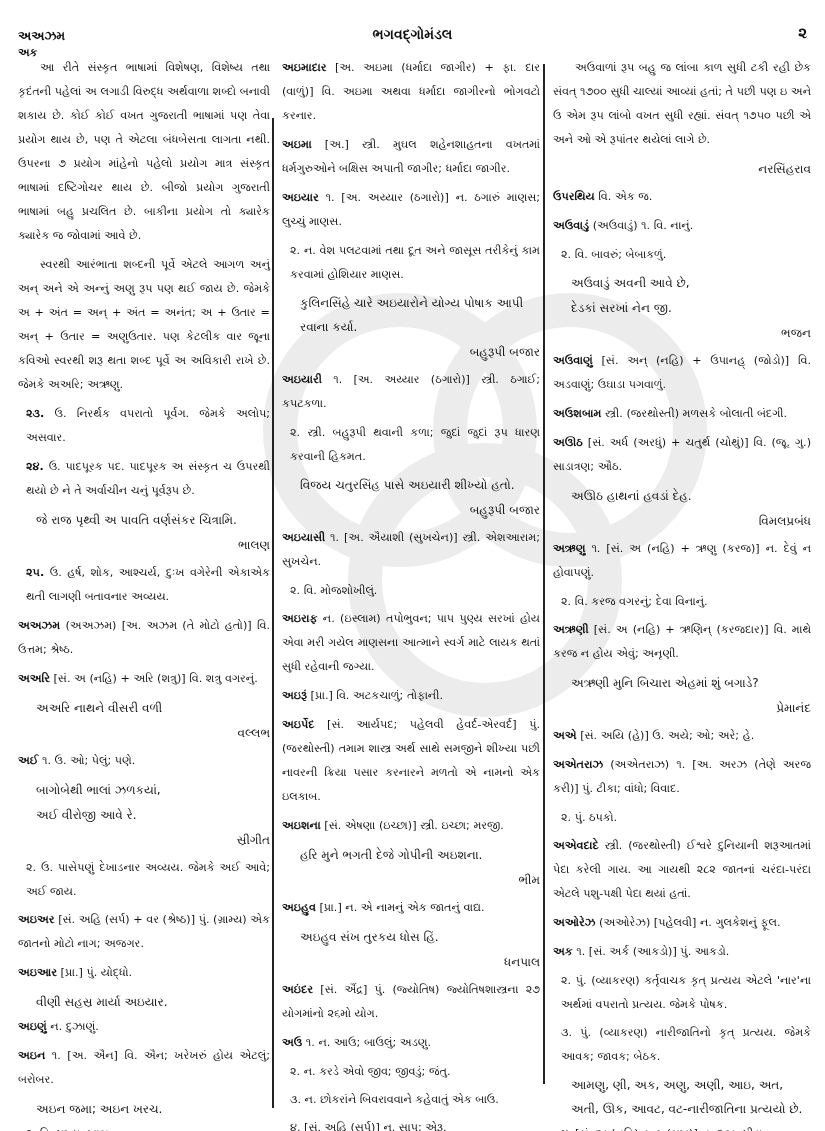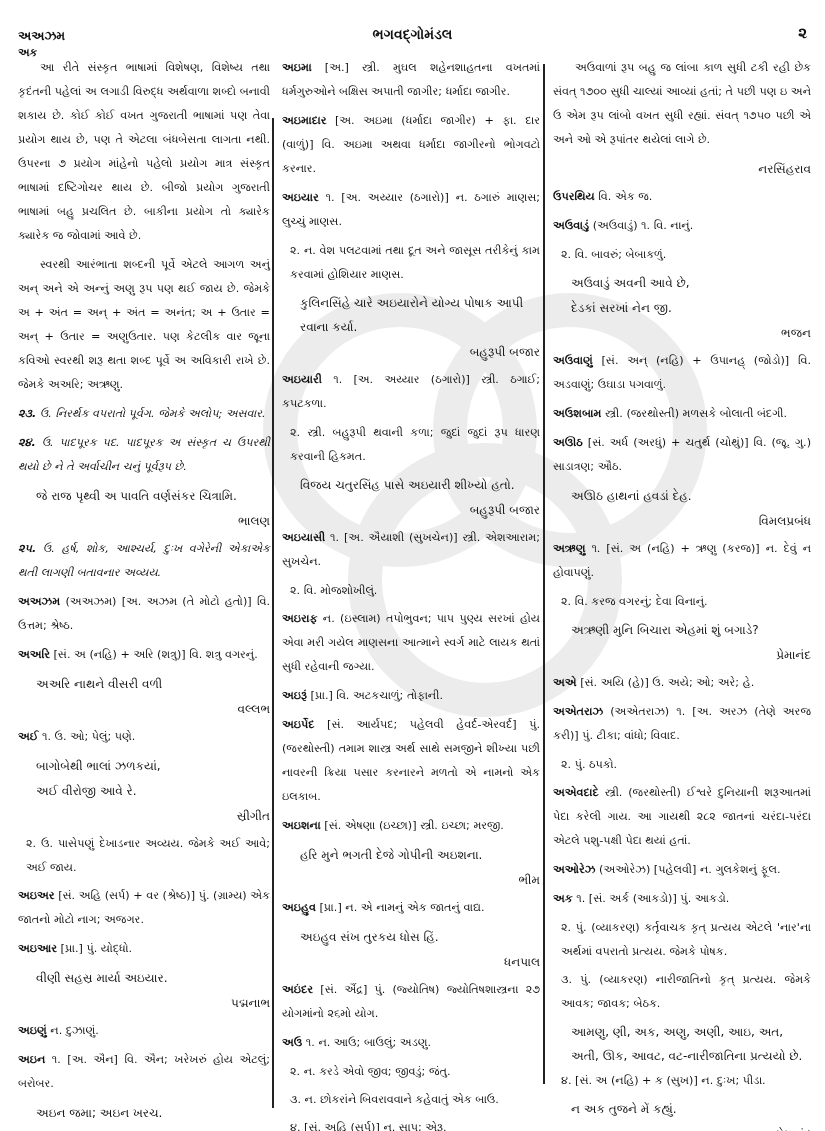--- a/index.html
+++ b/index.html
@@ -15,21 +15,21 @@
   .col1 { left:18px; width:252px; }
   .col2 { left:282px; width:258px; }
   .col3 { left:553px; width:258px; }
   .divider { position:absolute; width:2px; background:#222; }
   .entry { margin:0 0 5px 0; text-align:justify; }
   .hw { font-weight:bold; }
   .sense { margin:0 0 4px 8px; text-align:justify; }
   .para { text-indent:22px; text-align:justify; margin:0 0 5px 0; }
   .quote { margin:0 0 1px 18px; font-size:12px; }
   .src { text-align:right; font-size:12px; margin:0 0 4px 0; }
-  .numbered { margin:0 0 5px 0; text-align:justify;font-style:italic; }
+  .numbered { margin:0 0 5px 8px; text-align:justify; }
   .numbered .num { font-weight:bold; }
 </style>
 </head>
 <body>
 
 <svg class="watermark" viewBox="0 0 470 520">
   <g fill="none" stroke="#ececec" stroke-width="34">
     <circle cx="150" cy="200" r="120"></circle>
     <circle cx="320" cy="200" r="120"></circle>
     <circle cx="235" cy="350" r="120"></circle>
@@ -59,29 +59,28 @@
     <div class="quote">અઅરિ નાથને વીસરી વળી</div>
     <div class="src">વલ્લભ</div>
     <div class="entry"><span class="hw">અઈ</span><span> </span><span>૧. ઉ. ઓ; પેલું; પણે.</span></div>
     <div class="quote">બાગોબેથી ભાલાં ઝળકયાં,</div>
     <div class="quote">અઈ વીરોજી આવે રે.</div>
     <div class="src">સ્રીગીત</div>
     <div class="sense">૨. ઉ. પાસેપણું દેખાડનાર અવ્યય. જેમકે અઈ આવે; અઈ જાય.</div>
     <div class="entry"><span class="hw">અઇઅર</span><span> </span><span>[સં. અહિ (સર્પ) + વર (શ્રેષ્ઠ)] પું. (ગ્રામ્ય) એક જાતનો મોટો નાગ; અજગર.</span></div>
     <div class="entry"><span class="hw">અઇઆર</span><span> </span><span>[પ્રા.] પું. યોદ્ધો.</span></div>
     <div class="quote">વીણી સહસ્ર માર્યા અઇયાર.</div>
-    <div class="src">પદ્મનાભ</div>
     <div class="entry"><span class="hw">અઇણું</span><span> </span><span>ન. દુઝાણું.</span></div>
     <div class="entry"><span class="hw">અઇન</span><span> </span><span>૧. [અ. ઐન] વિ. ઐન; ખરેખરું હોય એટલું; બરોબર.</span></div>
     <div class="quote">અઇન જમા; અઇન ખરચ.</div>
     <div class="sense">૨. વિ. મુખ્ય; ખાસ.</div>
   </div>
 <div class="col col2" id="col1">
+    <div class="entry"><span class="hw">અઇમાદાર</span><span> </span><span>[અ. અઇમા (ધર્માદા જાગીર) + ફા. દાર (વાળું)] વિ. અઇમા અથવા ધર્માદા જાગીરનો ભોગવટો કરનાર.</span></div>
     <div class="entry"><span class="hw">અઇમા</span><span> </span><span>[અ.] સ્ત્રી. મુઘલ શહેનશાહતના વખતમાં ધર્મગુરુઓને બક્ષિસ અપાતી જાગીર; ધર્માદા જાગીર.</span></div>
-    <div class="entry"><span class="hw">અઇમાદાર</span><span> </span><span>[અ. અઇમા (ધર્માદા જાગીર) + ફા. દાર (વાળું)] વિ. અઇમા અથવા ધર્માદા જાગીરનો ભોગવટો કરનાર.</span></div>
     <div class="entry"><span class="hw">અઇયાર</span><span> </span><span>૧. [અ. અય્યાર (ઠગારો)] ન. ઠગારું માણસ; લુચ્ચું માણસ.</span></div>
     <div class="sense">૨. ન. વેશ પલટવામાં તથા દૂત અને જાસૂસ તરીકેનું કામ કરવામાં હોશિયાર માણસ.</div>
     <div class="quote">કુલિનસિંહે ચારે અઇયારોને યોગ્ય પોષાક આપી રવાના કર્યા.</div>
     <div class="src">બહુરૂપી બજાર</div>
     <div class="entry"><span class="hw">અઇયારી</span><span> </span><span>૧. [અ. અય્યાર (ઠગારો)] સ્ત્રી. ઠગાઈ; કપટકળા.</span></div>
     <div class="sense">૨. સ્ત્રી. બહુરૂપી થવાની કળા; જુદાં જુદાં રૂપ ધારણ કરવાની હિકમત.</div>
     <div class="quote">વિજય ચતુરસિંહ પાસે અઇયારી શીખ્યો હતો.</div>
     <div class="src">બહુરૂપી બજાર</div>
     <div class="entry"><span class="hw">અઇયાસી</span><span> </span><span>૧. [અ. ઐયાશી (સુખચેન)] સ્ત્રી. એશઆરામ; સુખચેન.</span></div>
     <div class="sense">૨. વિ. મોજશોખીલું.</div>
@@ -110,20 +109,21 @@
     <div class="quote">અઉવાડું અવની આવે છે,</div>
     <div class="quote">દેડકાં સરખાં નેન જી.</div>
     <div class="src">ભજન</div>
     <div class="entry"><span class="hw">અઉવાણું</span><span> </span><span>[સં. અન્ (નહિ) + ઉપાનહ્ (જોડો)] વિ. અડવાણું; ઉઘાડા પગવાળું.</span></div>
     <div class="entry"><span class="hw">અઉશબામ</span><span> </span><span>સ્ત્રી. (જરથોસ્તી) મળસકે બોલાતી બંદગી.</span></div>
     <div class="entry"><span class="hw">અઊઠ</span><span> </span><span>[સં. અર્ધ (અરધું) + ચતુર્થ (ચોથું)] વિ. (જૂ. ગુ.) સાડાત્રણ; ઔઠ.</span></div>
     <div class="quote">અઊઠ હાથનાં હવડાં દેહ.</div>
     <div class="src">વિમલપ્રબંધ</div>
     <div class="entry"><span class="hw">અઋણુ</span><span> </span><span>૧. [સં. અ (નહિ) + ઋણુ (કરજ)] ન. દેવું ન હોવાપણું.</span></div>
     <div class="sense">૨. વિ. કરજ વગરનું; દેવા વિનાનું.</div>
+    <div class="entry"><span class="hw">અઋણી</span><span> </span><span>[સં. અ (નહિ) + ઋણિન્ (કરજદાર)] વિ. માથે કરજ ન હોય એવું; અનૃણી.</span></div>
     <div class="quote">અઋણી મુનિ બિચારા એહમાં શું બગાડે?</div>
     <div class="src">પ્રેમાનંદ</div>
     <div class="entry"><span class="hw">અએ</span><span> </span><span>[સં. અયિ (હે)] ઉ. અયે; ઓ; અરે; હે.</span></div>
     <div class="entry"><span class="hw">અએતરાઝ</span><span> </span><span>(અએતરાઝ) ૧. [અ. અરઝ (તેણે અરજ કરી)] પું. ટીકા; વાંધો; વિવાદ.</span></div>
     <div class="sense">૨. પું. ઠપકો.</div>
     <div class="entry"><span class="hw">અએવદાદે</span><span> </span><span>સ્ત્રી. (જરથોસ્તી) ઈશ્વરે દુનિયાની શરૂઆતમાં પેદા કરેલી ગાય. આ ગાયથી ૨૮૨ જાતનાં ચરંદા-પરંદા એટલે પશુ-પક્ષી પેદા થયાં હતાં.</span></div>
     <div class="entry"><span class="hw">અઓરેઝ</span><span> </span><span>(અઓરેઝ) [પહેલવી] ન. ગુલકેશનું ફૂલ.</span></div>
     <div class="entry"><span class="hw">અક</span><span> </span><span>૧. [સં. અર્ક (આકડો)] પું. આકડો.</span></div>
     <div class="sense">૨. પું. (વ્યાકરણ) કર્તૃવાચક કૃત્ પ્રત્યય એટલે 'નાર'ના અર્થમાં વપરાતો પ્રત્યય. જેમકે પોષક.</div>
     <div class="sense">૩. પું. (વ્યાકરણ) નારીજાતિનો કૃત્ પ્રત્યય. જેમકે આવક; જાવક; બેઠક.</div>

